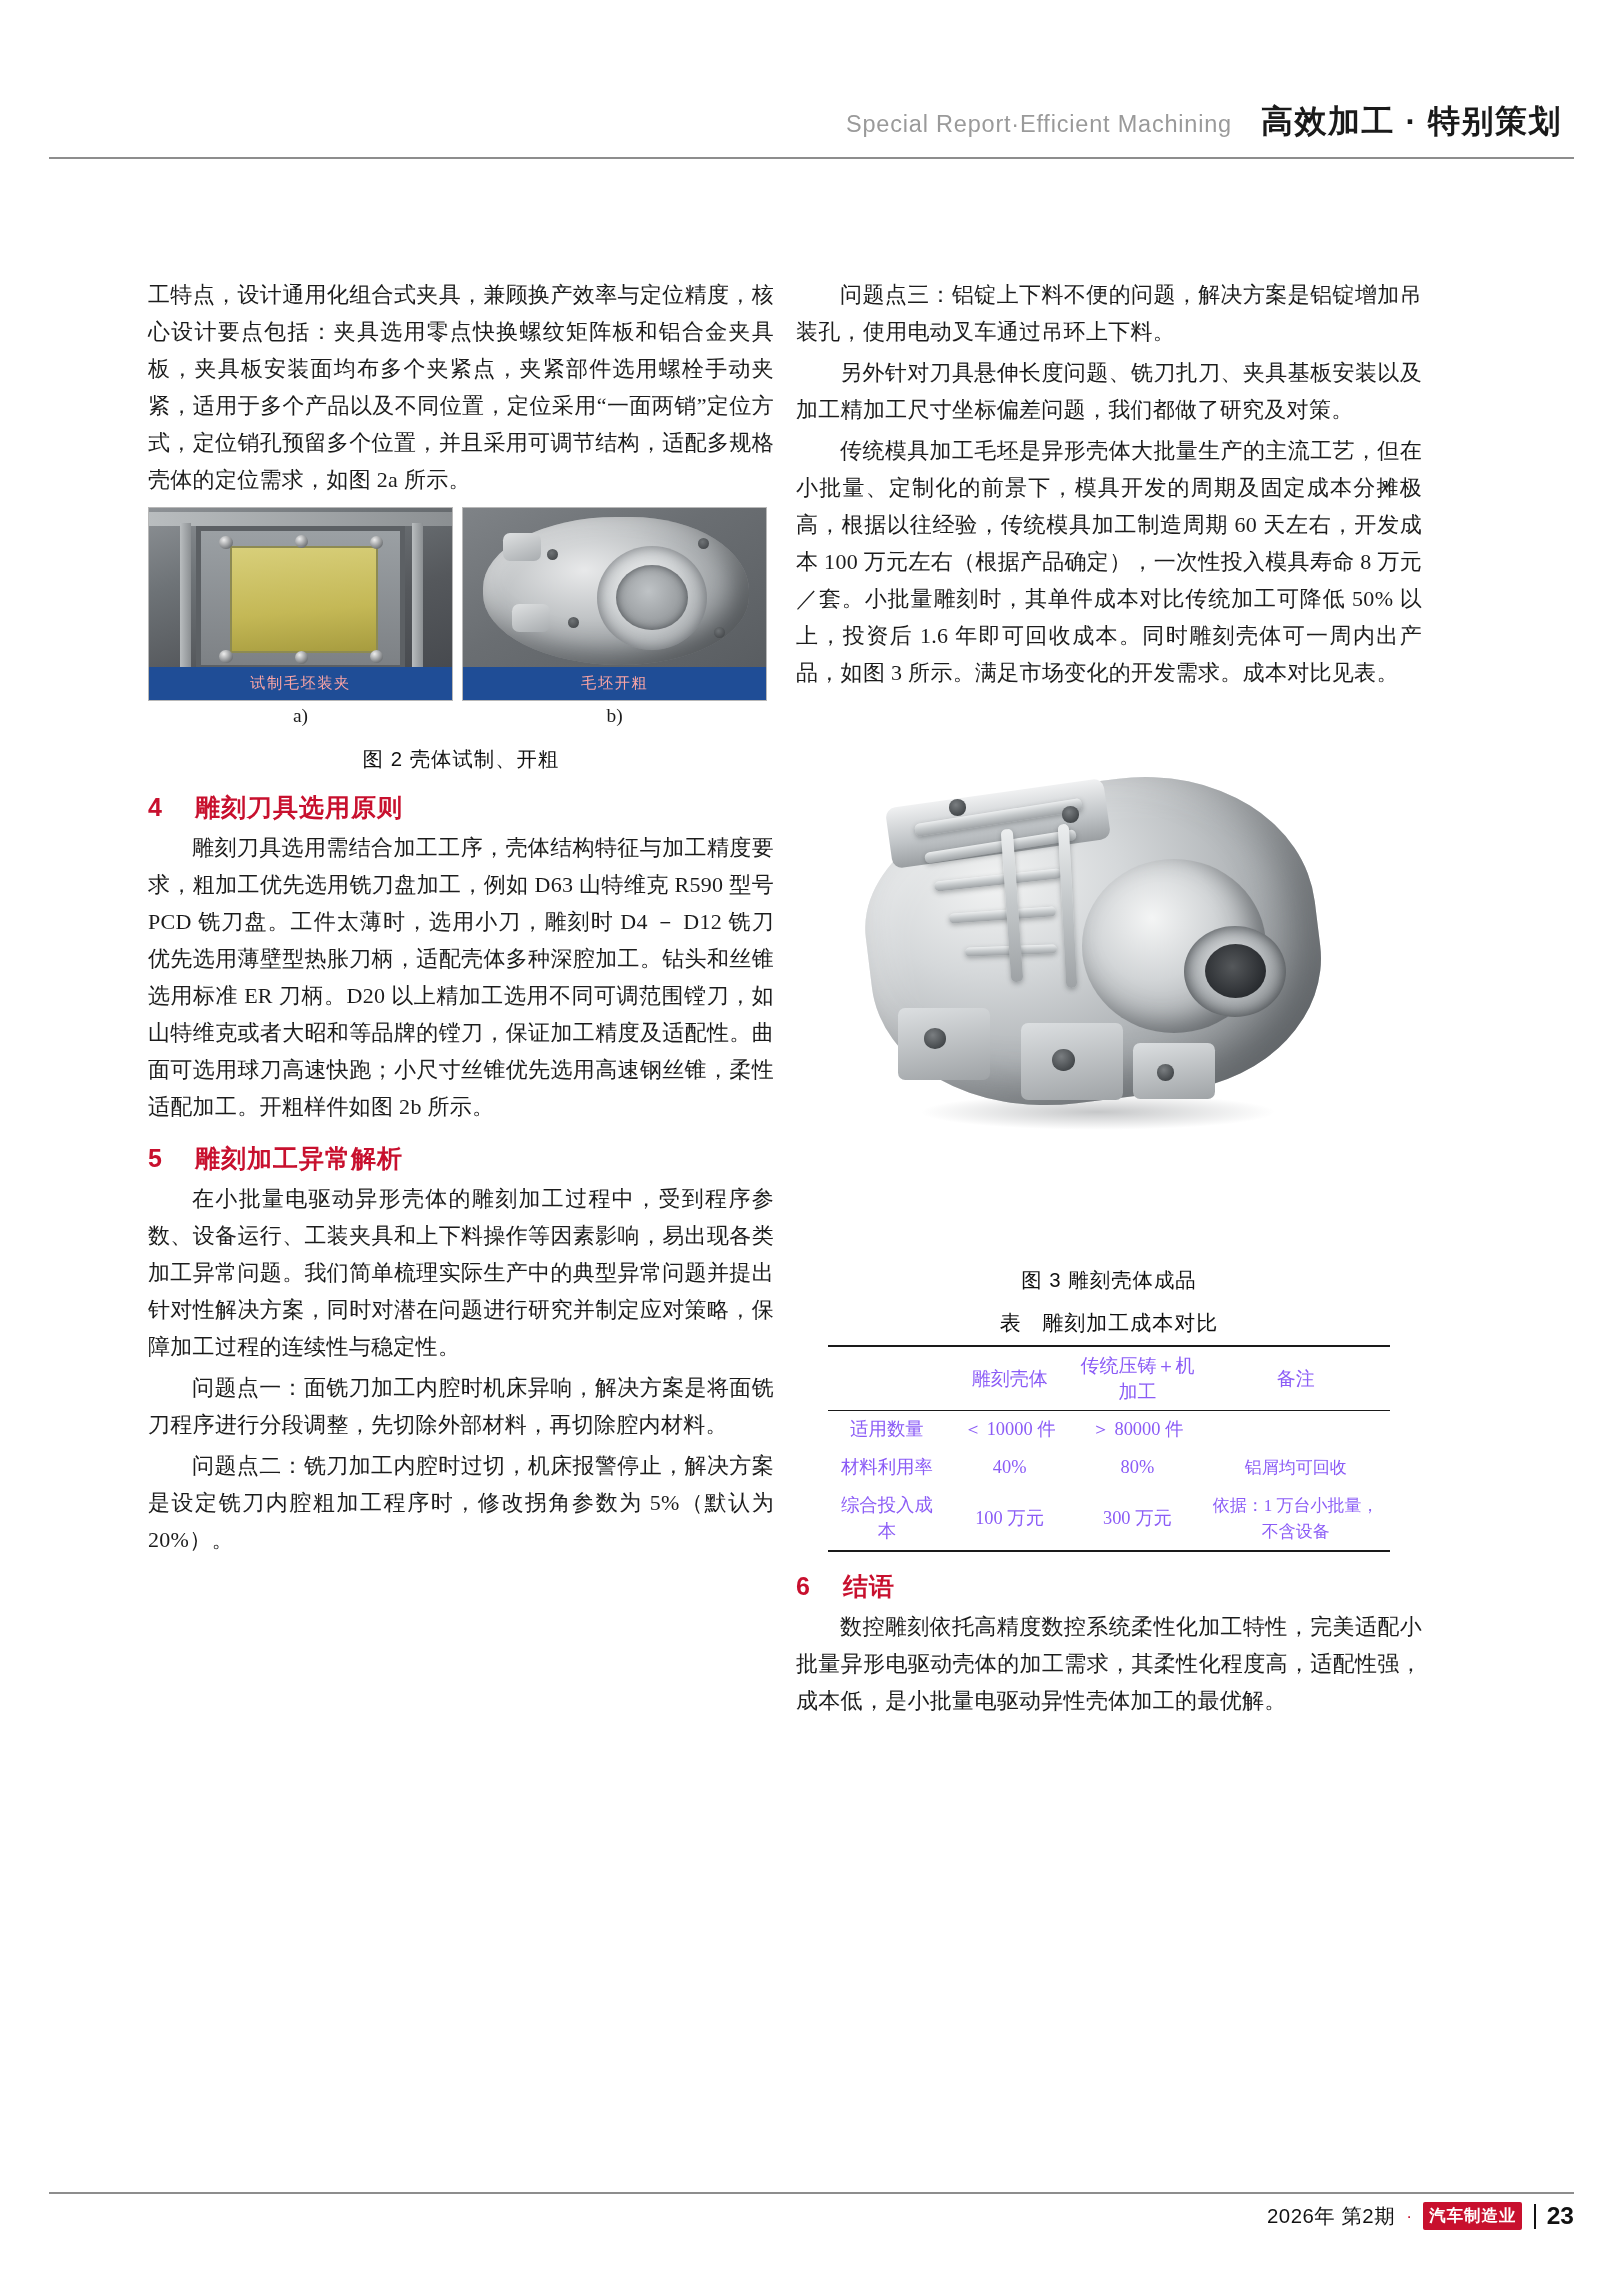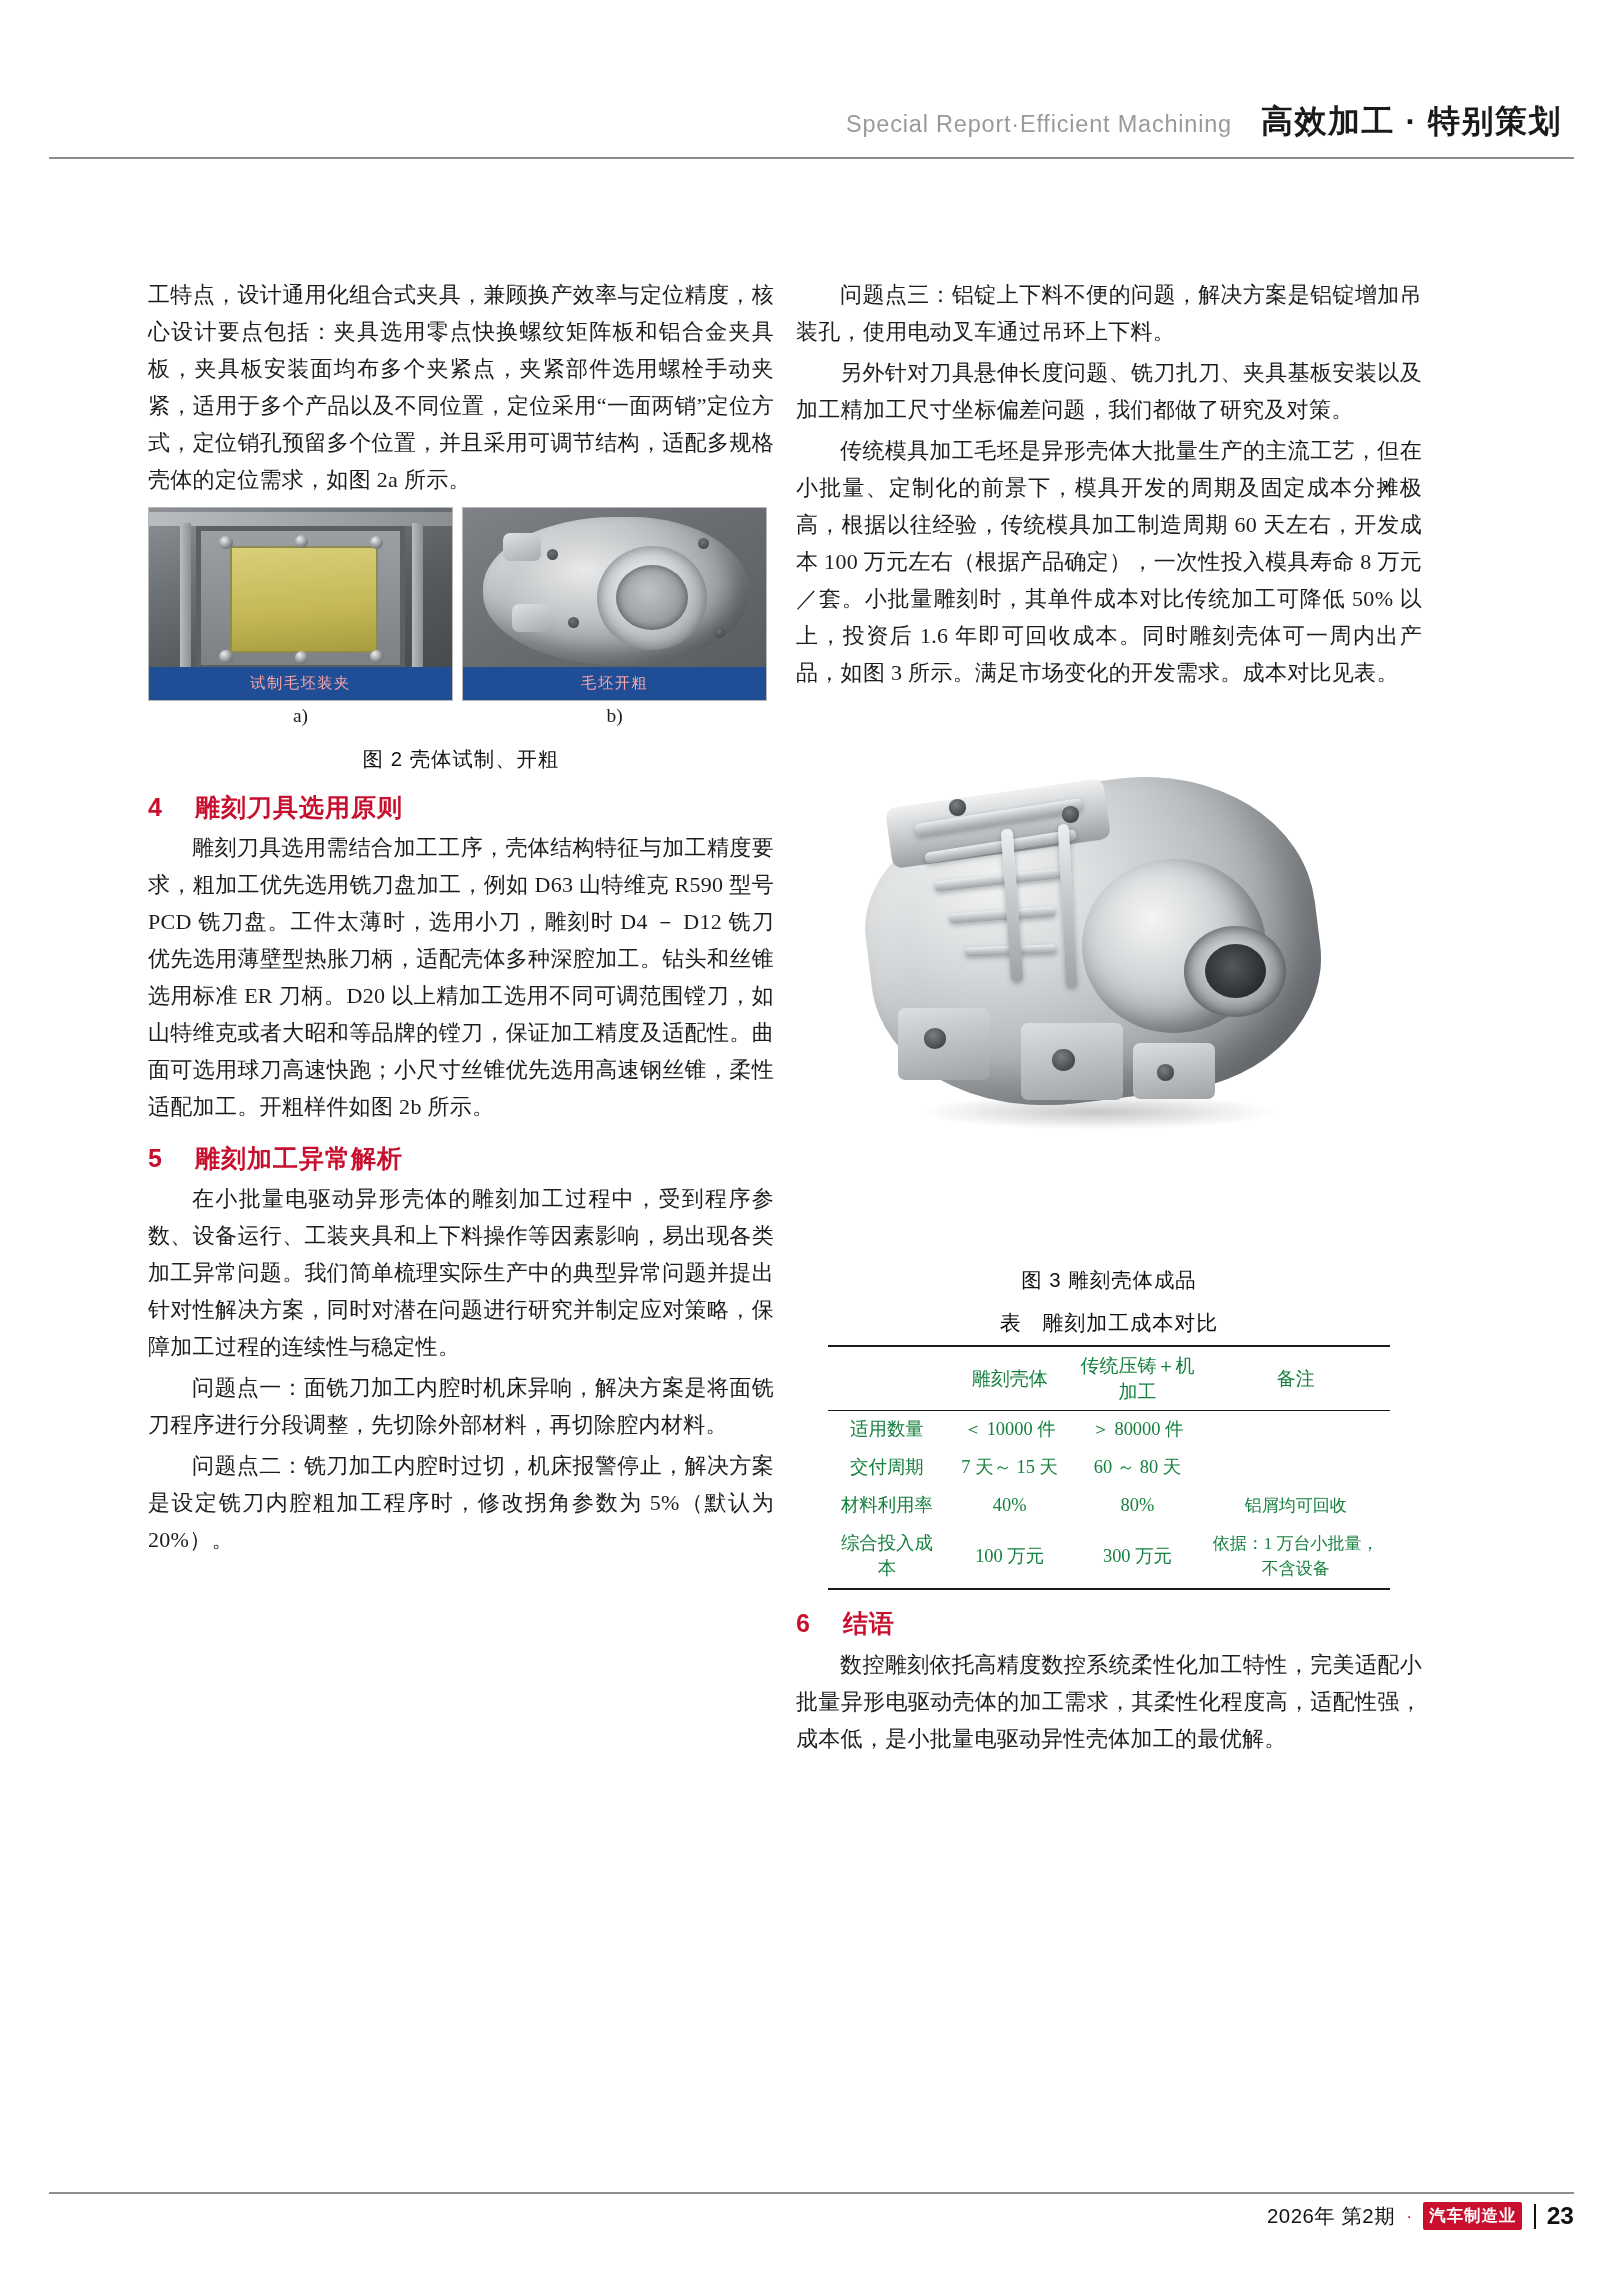--- a/index.html
+++ b/index.html
@@ -260,21 +260,21 @@
     color: #111111;
     margin: 14.3px 0 8.2px 0;
     letter-spacing: 1px;
   }
   table.cost {
     width: 562px;
     margin: 0 auto;
     border-collapse: collapse;
     font-family: "Liberation Serif", serif;
     font-size: 18.4px;
-    color: #15803d;
+    color: #8b5cf6;
   }
   table.cost th, table.cost td {
     text-align: center;
     padding: 6.1px 4.1px;
     line-height: 25.6px;
   }
   table.cost thead th {
     border-top: 2px solid #1a1a1a;
     border-bottom: 1px solid #1a1a1a;
     font-weight: normal;
@@ -428,26 +428,20 @@
       </tr>
     </thead>
     <tbody>
       <tr>
         <td>适用数量</td>
         <td>＜ 10000 件</td>
         <td>＞ 80000 件</td>
         <td class="col-note"></td>
       </tr>
       <tr>
-        <td>交付周期</td>
-        <td>7 天～ 15 天</td>
-        <td>60 ～ 80 天</td>
-        <td class="col-note"></td>
-      </tr>
-      <tr>
         <td>材料利用率</td>
         <td>40%</td>
         <td>80%</td>
         <td class="col-note">铝屑均可回收</td>
       </tr>
       <tr>
         <td>综合投入成本</td>
         <td>100 万元</td>
         <td>300 万元</td>
         <td class="col-note">依据：1 万台小批量，不含设备</td>

